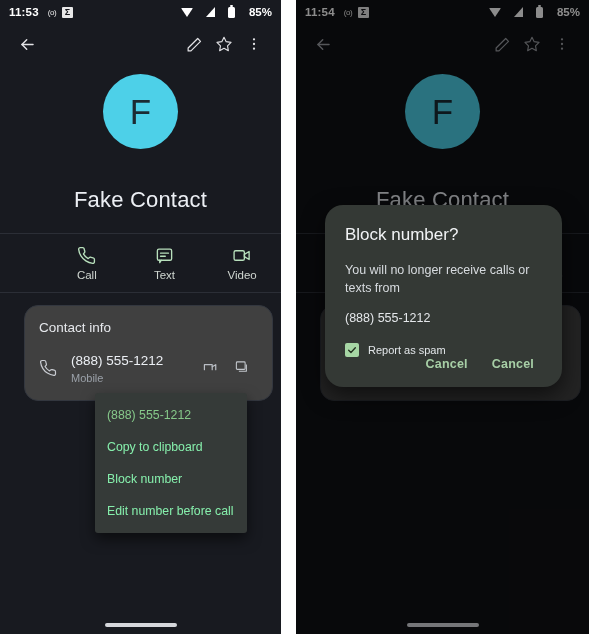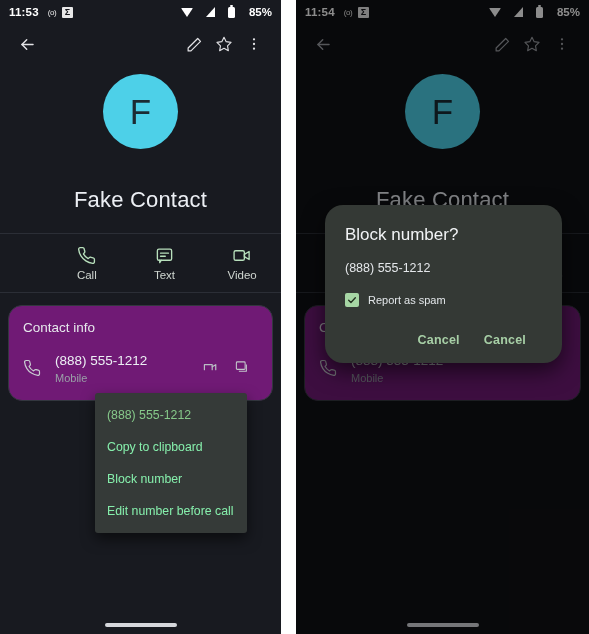--- a/index.html
+++ b/index.html
@@ -63,22 +63,22 @@
 
   
   .divider { height: 1px; background: #2b2e36; }
   .actions { display: flex; height: 58px; align-items: center; padding-left: 48px; }
   .action { flex: 1; text-align: center; color: #b8e0bc; }
   .action .lbl { font-size: 11.5px; margin-top: 4px; display: block; color:#cfd6d0; }
   .action svg { margin: 0 auto; }
 
   
   .card {
-    margin: 12px 8px 0 8px;
-    background: #701a75;
+    margin: 12px 8px 0 24px;
+    background: #404040;
     border: 1px solid #33373f;
     border-radius: 14px;
     padding: 14px 20px 16px 14px;
     position: relative;
   }
   .card-title { font-size: 13.5px; color: #e6e8ec; margin-bottom: 16px; }
   .row { display: flex; align-items: center; }
   .row .lead { width: 32px; display:flex; align-items:center; color:#c9ccd2; }
   .row .txt { flex: 1; }
   .num { font-size: 13.5px; color: #eceff4; }
@@ -96,34 +96,34 @@
   }
   .menu-item { padding: 9px 12px; font-size: 12.3px; color: #86efac; white-space: nowrap; }
   .menu-item.hl { color: #86c98a; }
 
   
   .scrim { position: absolute; inset: 0; background: rgba(0,0,0,.45); z-index: 30; }
   .dialog {
     position: absolute; left: 29px; top: 205px; width: 237px;
     background: #343935;
     border-radius: 18px;
-    padding: 20px 36px 12px 20px;
+    padding: 20px 28px 12px 20px;
     box-shadow: 0 8px 22px rgba(0,0,0,.6);
     z-index: 35;
   }
   .dlg-title { font-size: 17px; color: #f1f3f5; margin-bottom: 16px; }
   .dlg-body { font-size: 12.5px; color: #d7dbdf; line-height: 1.45; }
   .dlg-num { font-size: 12.5px; color: #e4e7ea; margin-top: 14px; }
   .dlg-check { display: flex; align-items: center; gap: 9px; margin-top: 18px; }
   .cbox {
     width: 14px; height: 14px; border-radius: 2px; background: #a6d6a4;
     display: flex; align-items: center; justify-content: center;
   }
   .dlg-check .lbl { font-size: 11px; color: #e2e6e9; }
-  .dlg-actions { display: flex; justify-content: flex-end; gap: 24px; margin-top: 26px; padding-bottom: 4px; }
+  .dlg-actions { display: flex; justify-content: flex-end; gap: 24px; padding-bottom: 4px; }
   .tbtn { font-size: 12.5px; color: #a7cfa6; font-weight: bold; letter-spacing: .2px; }
 
   
   .home-ind {
     position: absolute; bottom: 7px; left: 50%; transform: translateX(-50%);
     width: 72px; height: 4px; background: #d6d8dc; border-radius: 3px;
   }
 </style>
 </head>
 <body>
@@ -329,20 +329,21 @@
           <span class="num">(888) 555-1212</span>
           <span class="sub" style="display:block">Mobile</span>
         </span>
       </div>
     </div>
 
     <div class="scrim"></div>
 
     <div class="dialog">
       <div class="dlg-title">Block number?</div>
+      <div class="dlg-body">You will no longer receive calls or texts from</div>
       <div class="dlg-num">(888) 555-1212</div>
       <div class="dlg-check">
         <span class="cbox">
           <svg width="10" height="10" viewBox="0 0 24 24" fill="none" stroke="#22301f" stroke-width="3.2" stroke-linecap="round" stroke-linejoin="round">
               <path d="M4 12.5l5.5 5.5L20 6.5"></path>
             </svg>
         </span>
         <span class="lbl">Report as spam</span>
       </div>
       <div class="dlg-actions">

